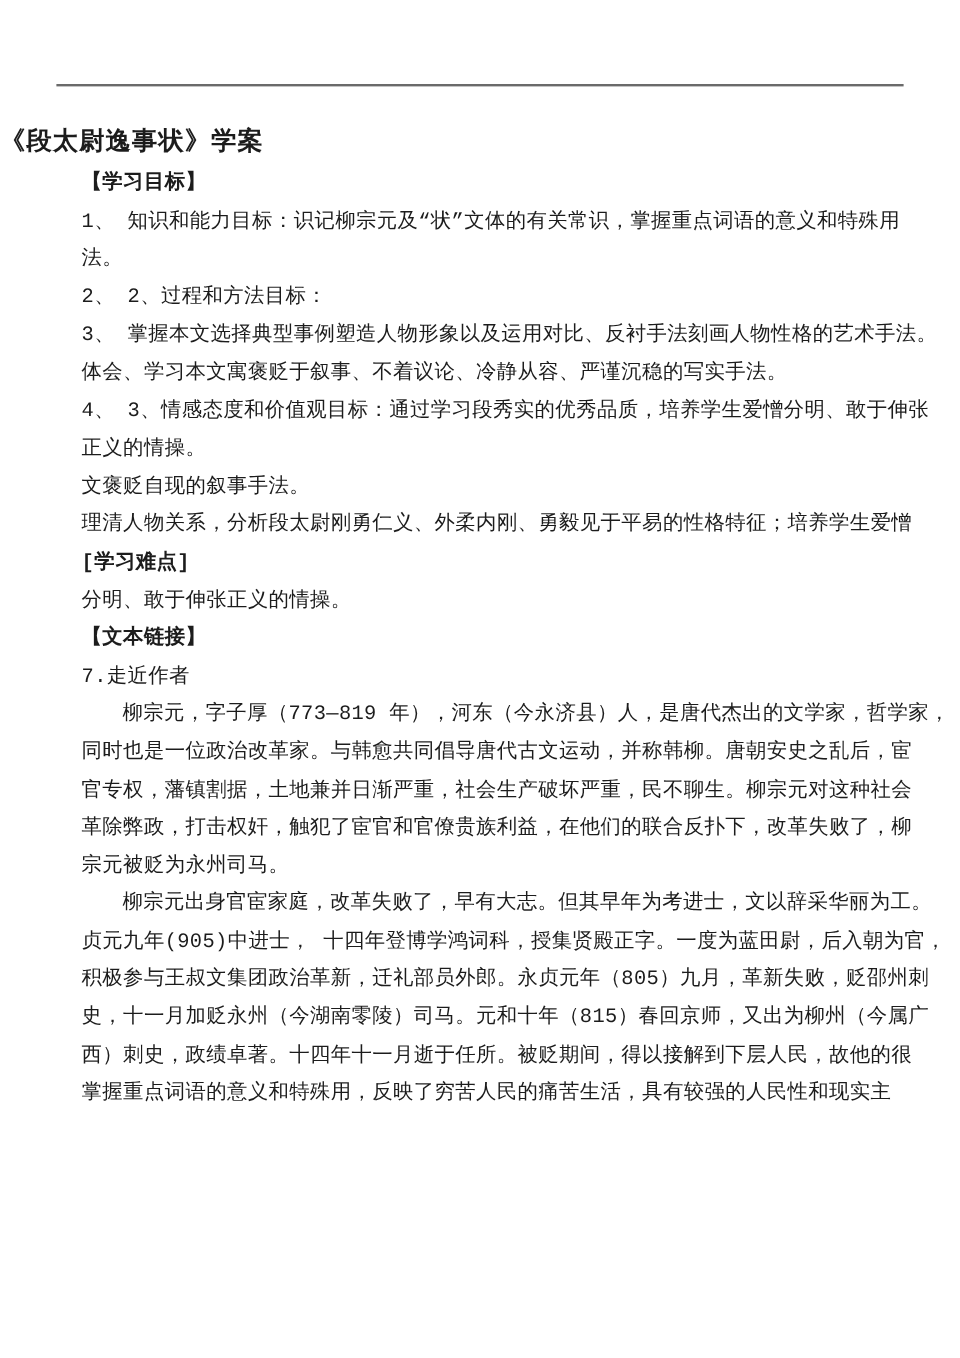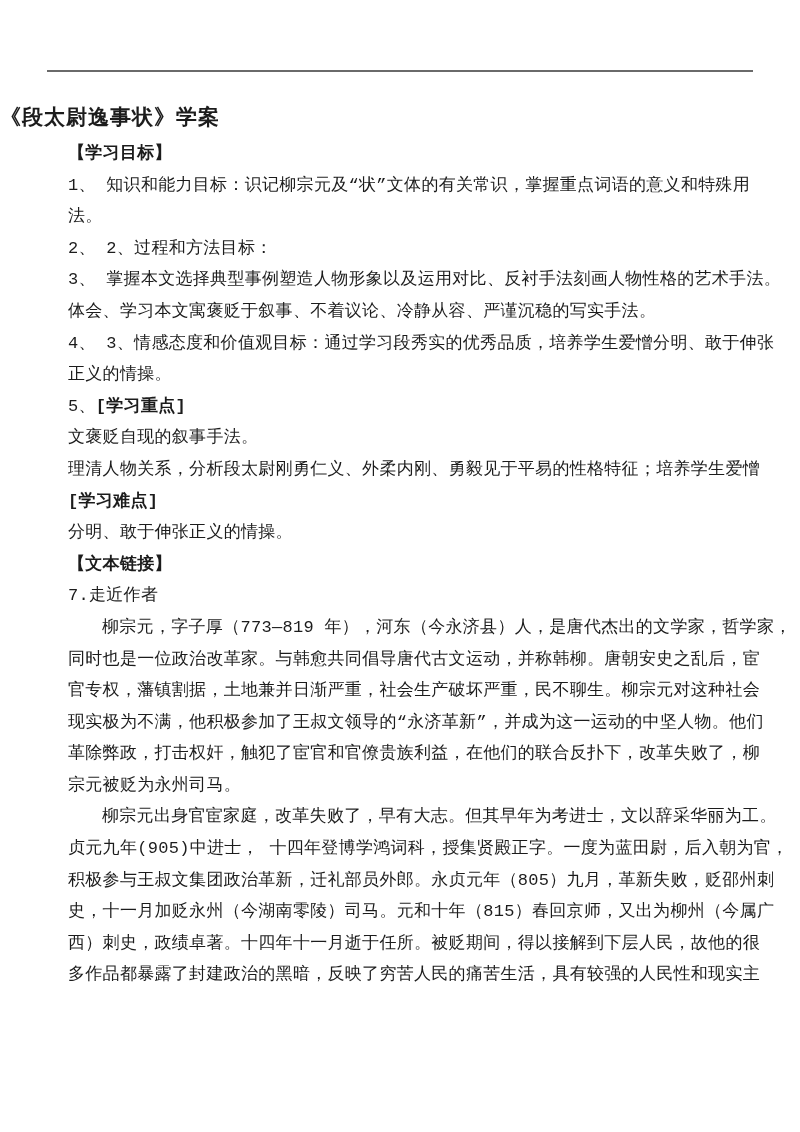--- a/index.html
+++ b/index.html
@@ -63,33 +63,31 @@
   <div class="doc-title">《段太尉逸事状》学案</div>
   <div class="content">
       <div class="line"><span class="bold">【学习目标】</span></div>
       <div class="line"><span>1、 知识和能力目标：识记柳宗元及“状”文体的有关常识，掌握重点词语的意义和特殊用</span></div>
       <div class="line"><span>法。</span></div>
       <div class="line"><span>2、 2、过程和方法目标：</span></div>
       <div class="line"><span>3、 掌握本文选择典型事例塑造人物形象以及运用对比、反衬手法刻画人物性格的艺术手法。</span></div>
       <div class="line"><span>体会、学习本文寓褒贬于叙事、不着议论、冷静从容、严谨沉稳的写实手法。</span></div>
       <div class="line"><span>4、 3、情感态度和价值观目标：通过学习段秀实的优秀品质，培养学生爱憎分明、敢于伸张</span></div>
       <div class="line"><span>正义的情操。</span></div>
-      <div class="line"><span>5、</span><span class="bold">[学习重点]</span></div>
       <div class="line"><span>文褒贬自现的叙事手法。</span></div>
       <div class="line"><span>理清人物关系，分析段太尉刚勇仁义、外柔内刚、勇毅见于平易的性格特征；培养学生爱憎</span></div>
       <div class="line"><span class="bold">[学习难点]</span></div>
       <div class="line"><span>分明、敢于伸张正义的情操。</span></div>
       <div class="line"><span class="bold">【文本链接】</span></div>
       <div class="line"><span>7.走近作者</span></div>
       <div class="line indent"><span>柳宗元，字子厚（773—819 年），河东（今永济县）人，是唐代杰出的文学家，哲学家，</span></div>
       <div class="line"><span>同时也是一位政治改革家。与韩愈共同倡导唐代古文运动，并称韩柳。唐朝安史之乱后，宦</span></div>
       <div class="line"><span>官专权，藩镇割据，土地兼并日渐严重，社会生产破坏严重，民不聊生。柳宗元对这种社会</span></div>
-      <div class="line"><span>现实极为不满，他积极参加了王叔文领导的“永济革新”，并成为这一运动的中坚人物。他们</span></div>
       <div class="line"><span>革除弊政，打击权奸，触犯了宦官和官僚贵族利益，在他们的联合反扑下，改革失败了，柳</span></div>
       <div class="line"><span>宗元被贬为永州司马。</span></div>
       <div class="line indent"><span>柳宗元出身官宦家庭，改革失败了，早有大志。但其早年为考进士，文以辞采华丽为工。</span></div>
       <div class="line"><span>贞元九年(905)中进士， 十四年登博学鸿词科，授集贤殿正字。一度为蓝田尉，后入朝为官，</span></div>
       <div class="line"><span>积极参与王叔文集团政治革新，迁礼部员外郎。永贞元年（805）九月，革新失败，贬邵州刺</span></div>
       <div class="line"><span>史，十一月加贬永州（今湖南零陵）司马。元和十年（815）春回京师，又出为柳州（今属广</span></div>
       <div class="line"><span>西）刺史，政绩卓著。十四年十一月逝于任所。被贬期间，得以接解到下层人民，故他的很</span></div>
-      <div class="line"><span>多作品都暴露了封建政治的黑暗，反映了穷苦人民的痛苦生活，具有较强的人民性和现实主</span></div>
+      <div class="line"><span>掌握重点词语的意义和特殊用，反映了穷苦人民的痛苦生活，具有较强的人民性和现实主</span></div>
     </div>
 </div>
 
 </body></html>

